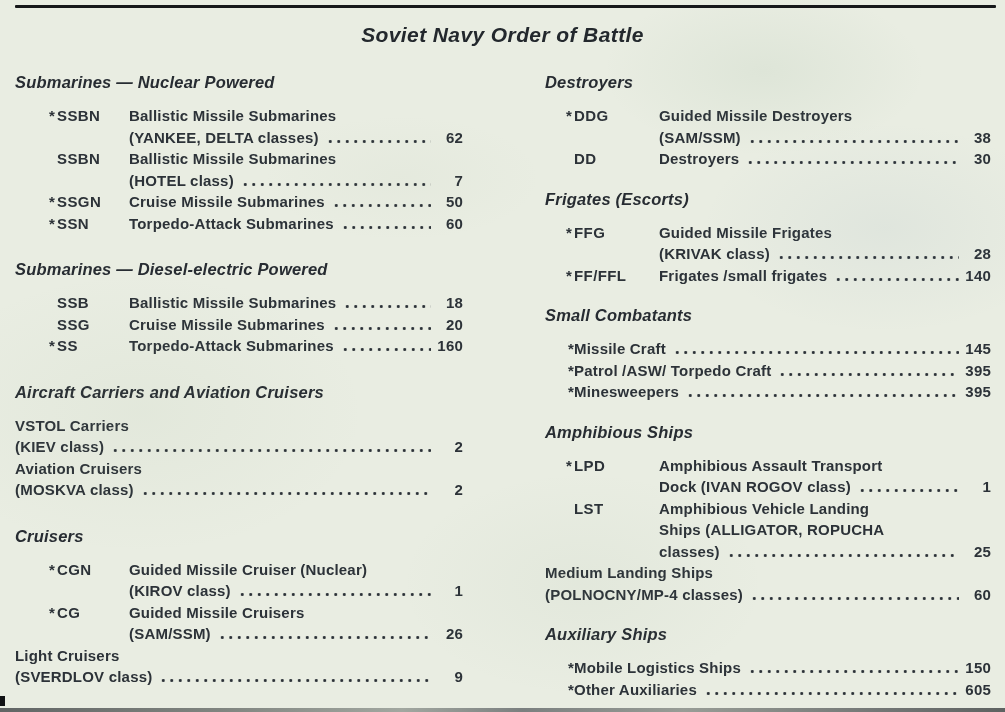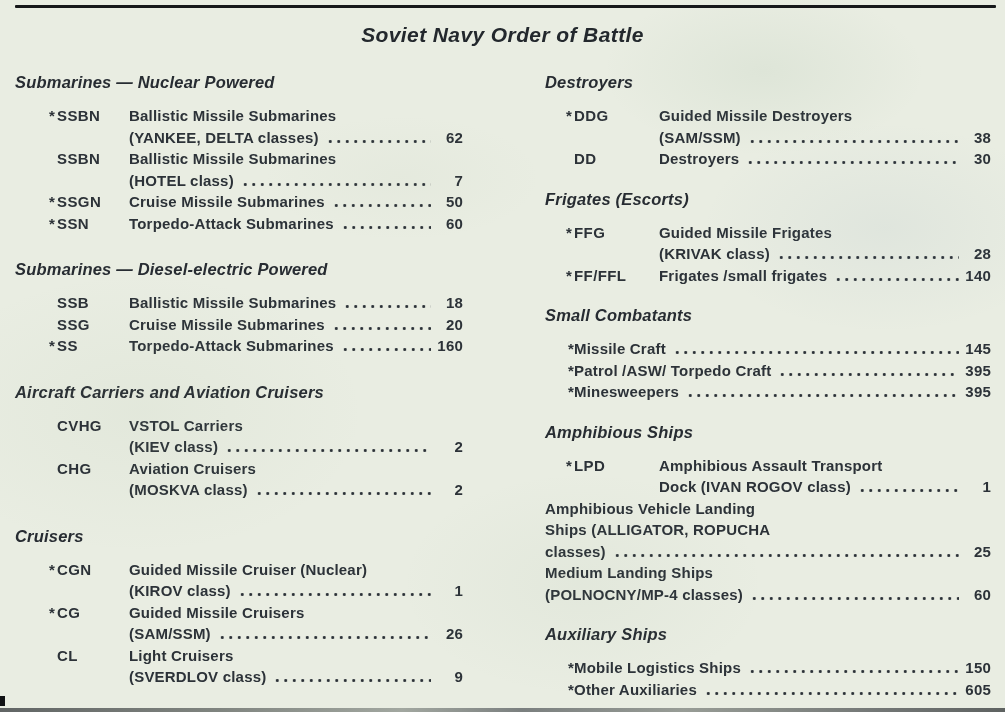--- a/index.html
+++ b/index.html
@@ -163,32 +163,30 @@
                 <span class="txt">Torpedo-Attack Submarines</span>
                 <span class="leader"></span>
                 <span class="count">160</span>
               </div>
             </div>
           </div>
         </div>
         <div class="section">
           <div class="heading">Aircraft Carriers and Aviation Cruisers</div>
           <div class="row">
-            <span class="abbr">CVHG</span>
             <div class="desc">
               <div class="line"><span class="txt">VSTOL Carriers</span></div>
               <div class="line lastline">
                 <span class="txt">(KIEV class)</span>
                 <span class="leader"></span>
                 <span class="count">2</span>
               </div>
             </div>
           </div>
           <div class="row">
-            <span class="abbr">CHG</span>
             <div class="desc">
               <div class="line"><span class="txt">Aviation Cruisers</span></div>
               <div class="line lastline">
                 <span class="txt">(MOSKVA class)</span>
                 <span class="leader"></span>
                 <span class="count">2</span>
               </div>
             </div>
           </div>
         </div>
@@ -210,21 +208,20 @@
             <div class="desc">
               <div class="line"><span class="txt">Guided Missile Cruisers</span></div>
               <div class="line lastline">
                 <span class="txt">(SAM/SSM)</span>
                 <span class="leader"></span>
                 <span class="count">26</span>
               </div>
             </div>
           </div>
           <div class="row">
-            <span class="abbr">CL</span>
             <div class="desc">
               <div class="line"><span class="txt">Light Cruisers</span></div>
               <div class="line lastline">
                 <span class="txt">(SVERDLOV class)</span>
                 <span class="leader"></span>
                 <span class="count">9</span>
               </div>
             </div>
           </div>
         </div>
@@ -315,20 +312,21 @@
             <div class="desc">
               <div class="line"><span class="txt">Amphibious Assault Transport</span></div>
               <div class="line lastline">
                 <span class="txt">Dock (IVAN ROGOV class)</span>
                 <span class="leader"></span>
                 <span class="count">1</span>
               </div>
             </div>
           </div>
           <div class="row">
+            <span class="abbr">LST</span>
             <div class="desc">
               <div class="line"><span class="txt">Amphibious Vehicle Landing</span></div>
               <div class="line"><span class="txt">Ships (ALLIGATOR, ROPUCHA</span></div>
               <div class="line lastline">
                 <span class="txt">classes)</span>
                 <span class="leader"></span>
                 <span class="count">25</span>
               </div>
             </div>
           </div>

